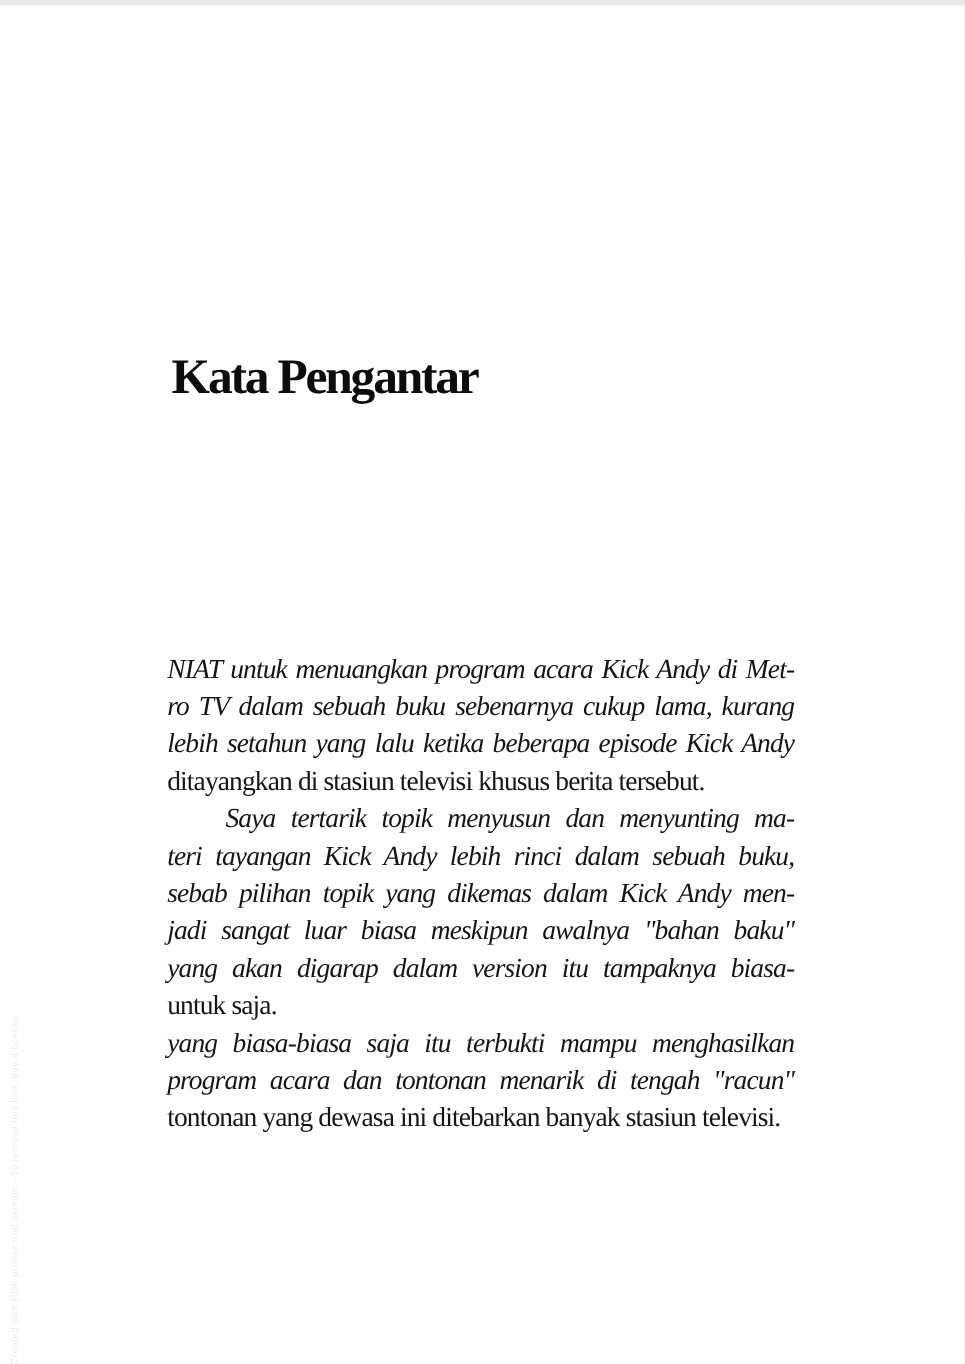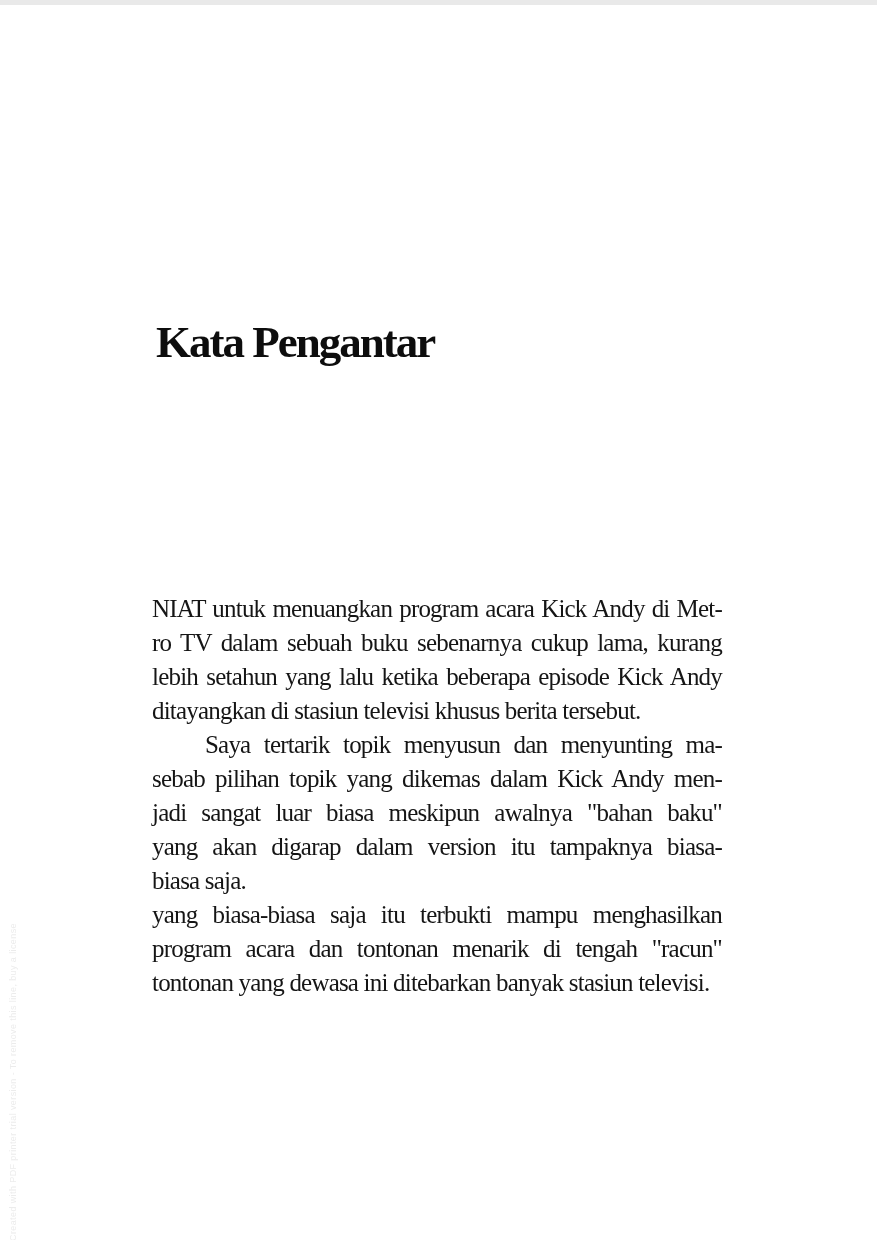--- a/index.html
+++ b/index.html
@@ -31,20 +31,21 @@
     letter-spacing:-0.8px;
     color:#151515;
   }
   .line{
     height:34px;
     overflow:visible;
   }
   .line.just{
     text-align:justify;
     text-align-last:justify;
+    font-style:italic;
   }
   .line.indent{
     text-indent:53px;
   }
   .watermark{
     position:absolute;
     left:8px;top:1236px;
     transform:rotate(-90deg);
     transform-origin:0 0;
     font-family:"Liberation Sans", sans-serif;
@@ -64,23 +65,24 @@
   <h1 class="page-title">Kata Pengantar</h1>
 
   <div class="body-block">
 
     <div class="line just">NIAT untuk menuangkan program acara Kick Andy di Met-</div>
     <div class="line just">ro TV dalam sebuah buku sebenarnya cukup lama, kurang</div>
     <div class="line just">lebih setahun yang lalu ketika beberapa episode Kick Andy</div>
     <div class="line">ditayangkan di stasiun televisi khusus berita tersebut.</div>
 
     <div class="line just indent">Saya tertarik topik menyusun dan menyunting ma-</div>
+    <div class="line just">teri tayangan Kick Andy lebih rinci dalam sebuah buku,</div>
     <div class="line just">sebab pilihan topik yang dikemas dalam Kick Andy men-</div>
     <div class="line just">jadi sangat luar biasa meskipun awalnya "bahan baku"</div>
     <div class="line just">yang akan digarap dalam version itu tampaknya biasa-</div>
-    <div class="line">biasa saja.</div>
+    <div class="line">untuk saja.</div>
 
     <div class="line just">yang biasa-biasa saja itu terbukti mampu menghasilkan</div>
     <div class="line just">program acara dan tontonan menarik di tengah "racun"</div>
     <div class="line">tontonan yang dewasa ini ditebarkan banyak stasiun televisi.</div>
   </div>
 
 </div>
 
 </body></html>

